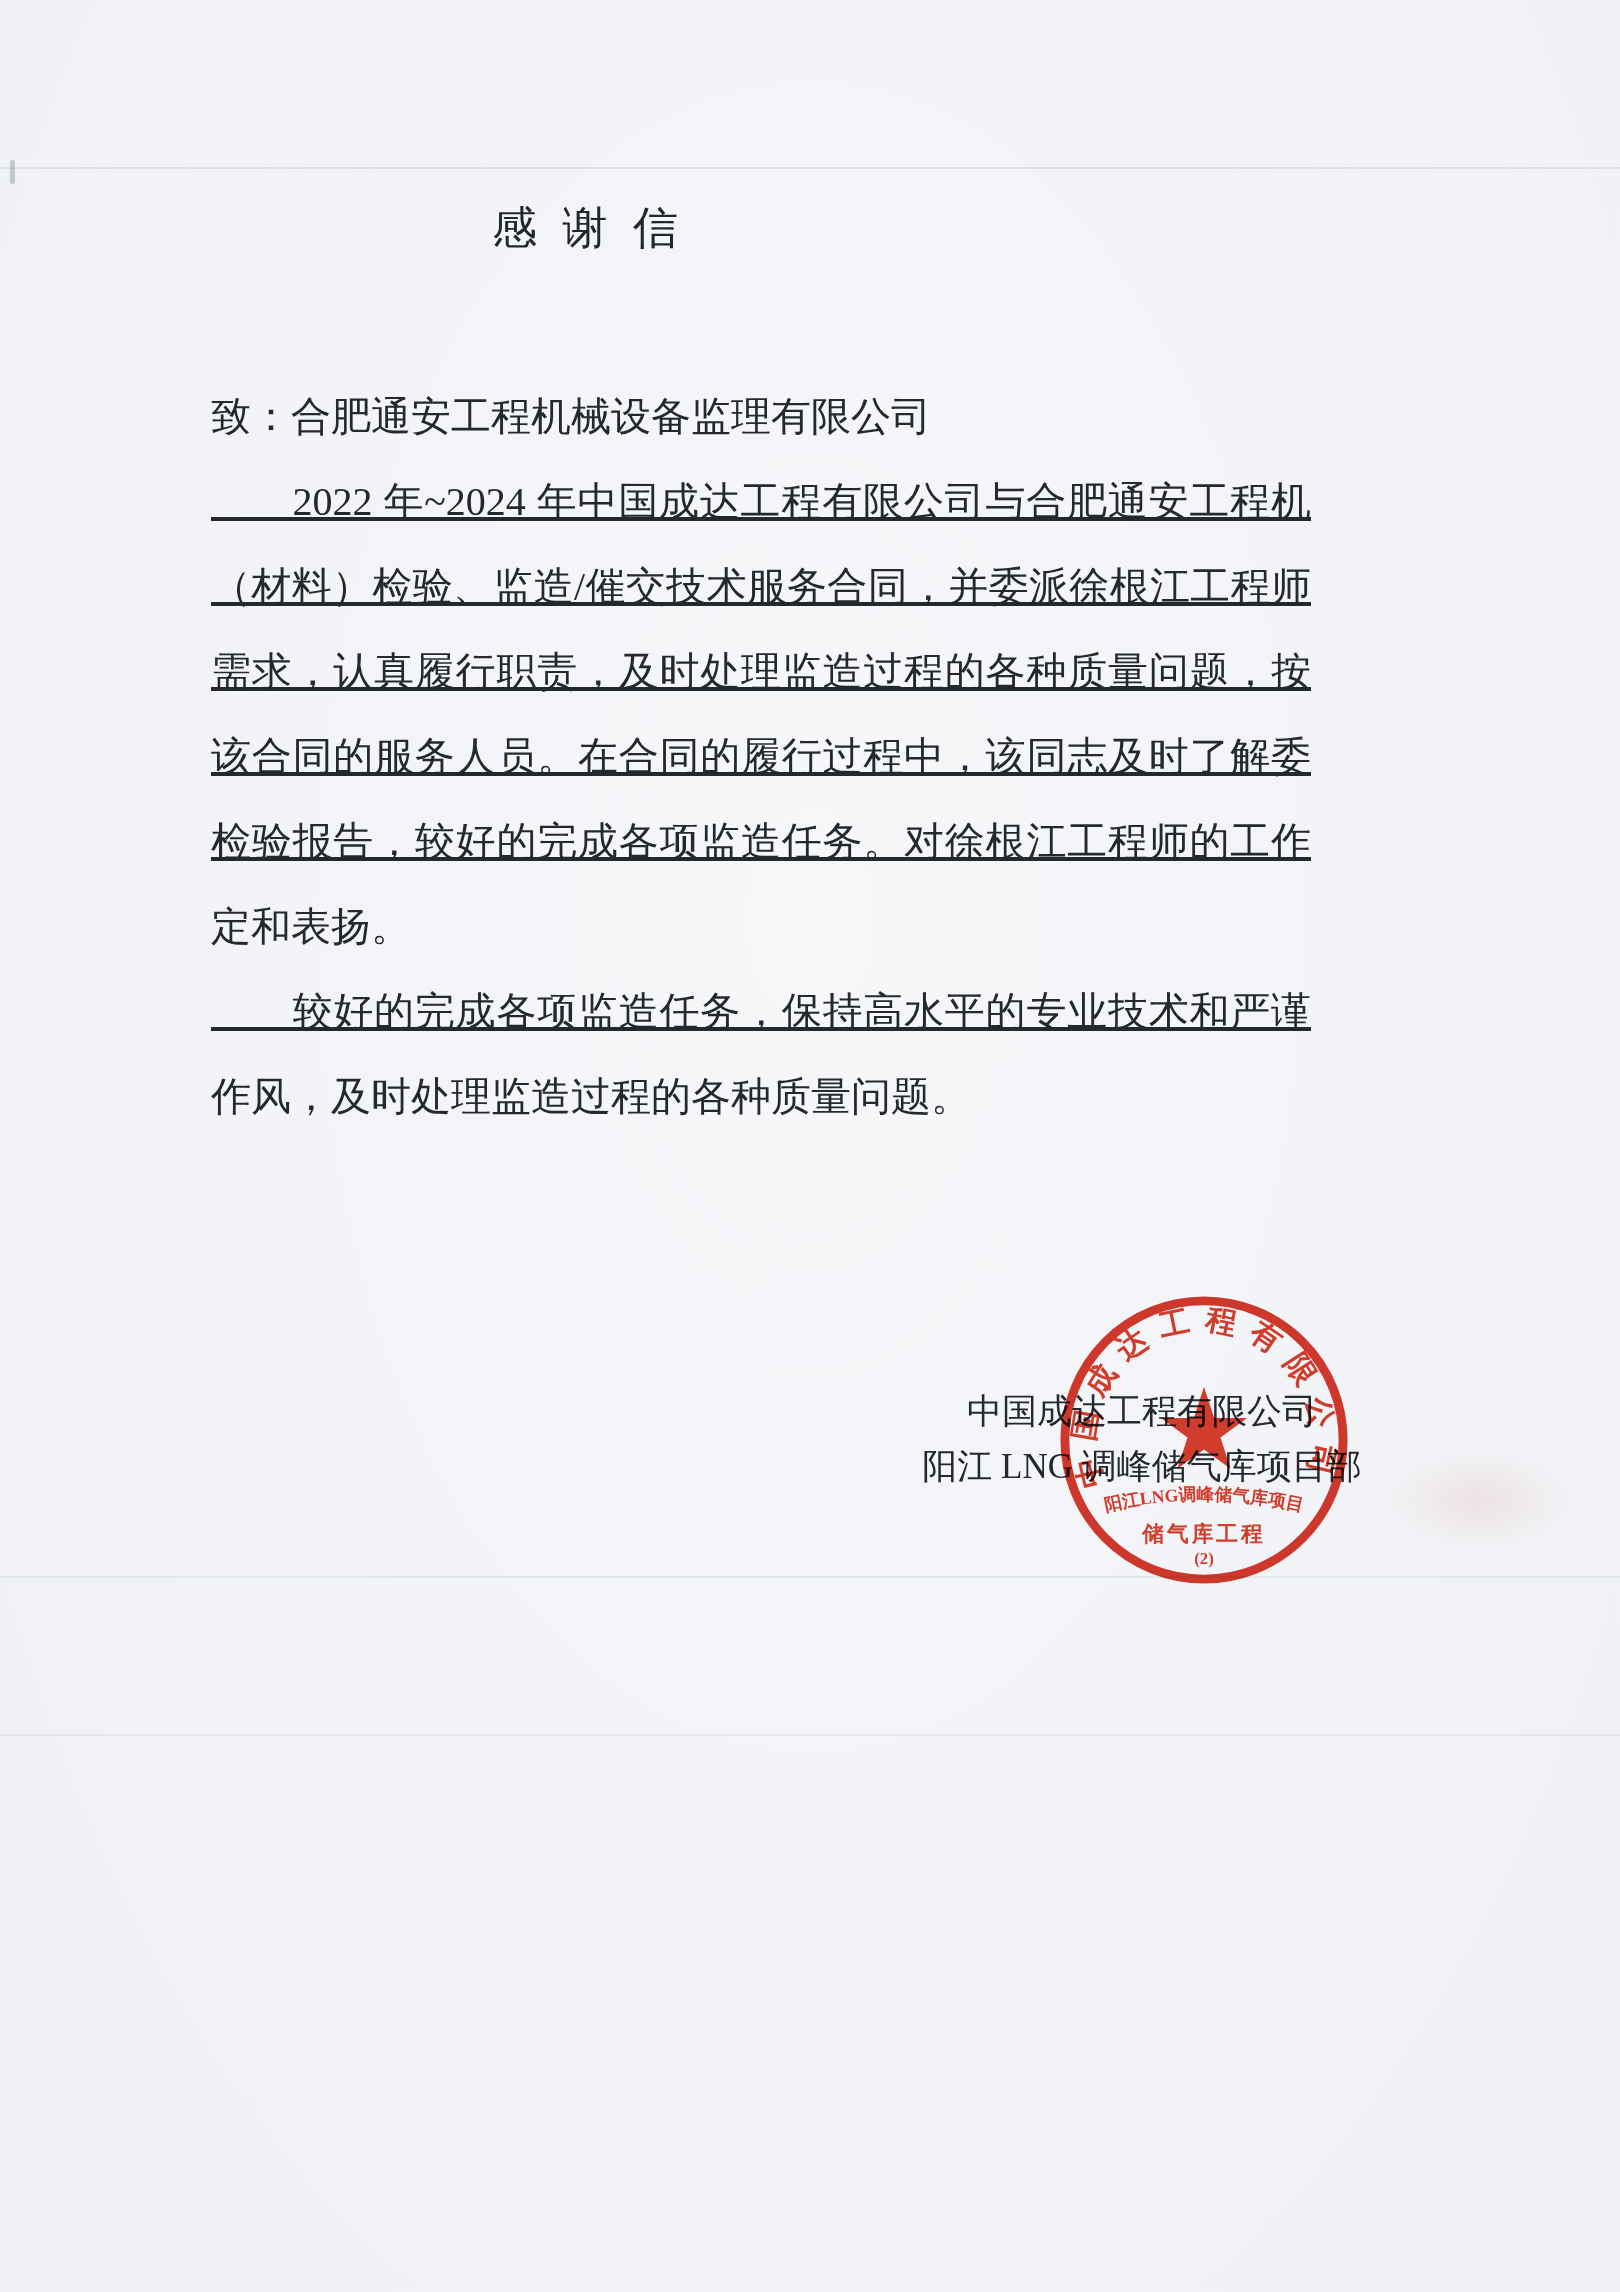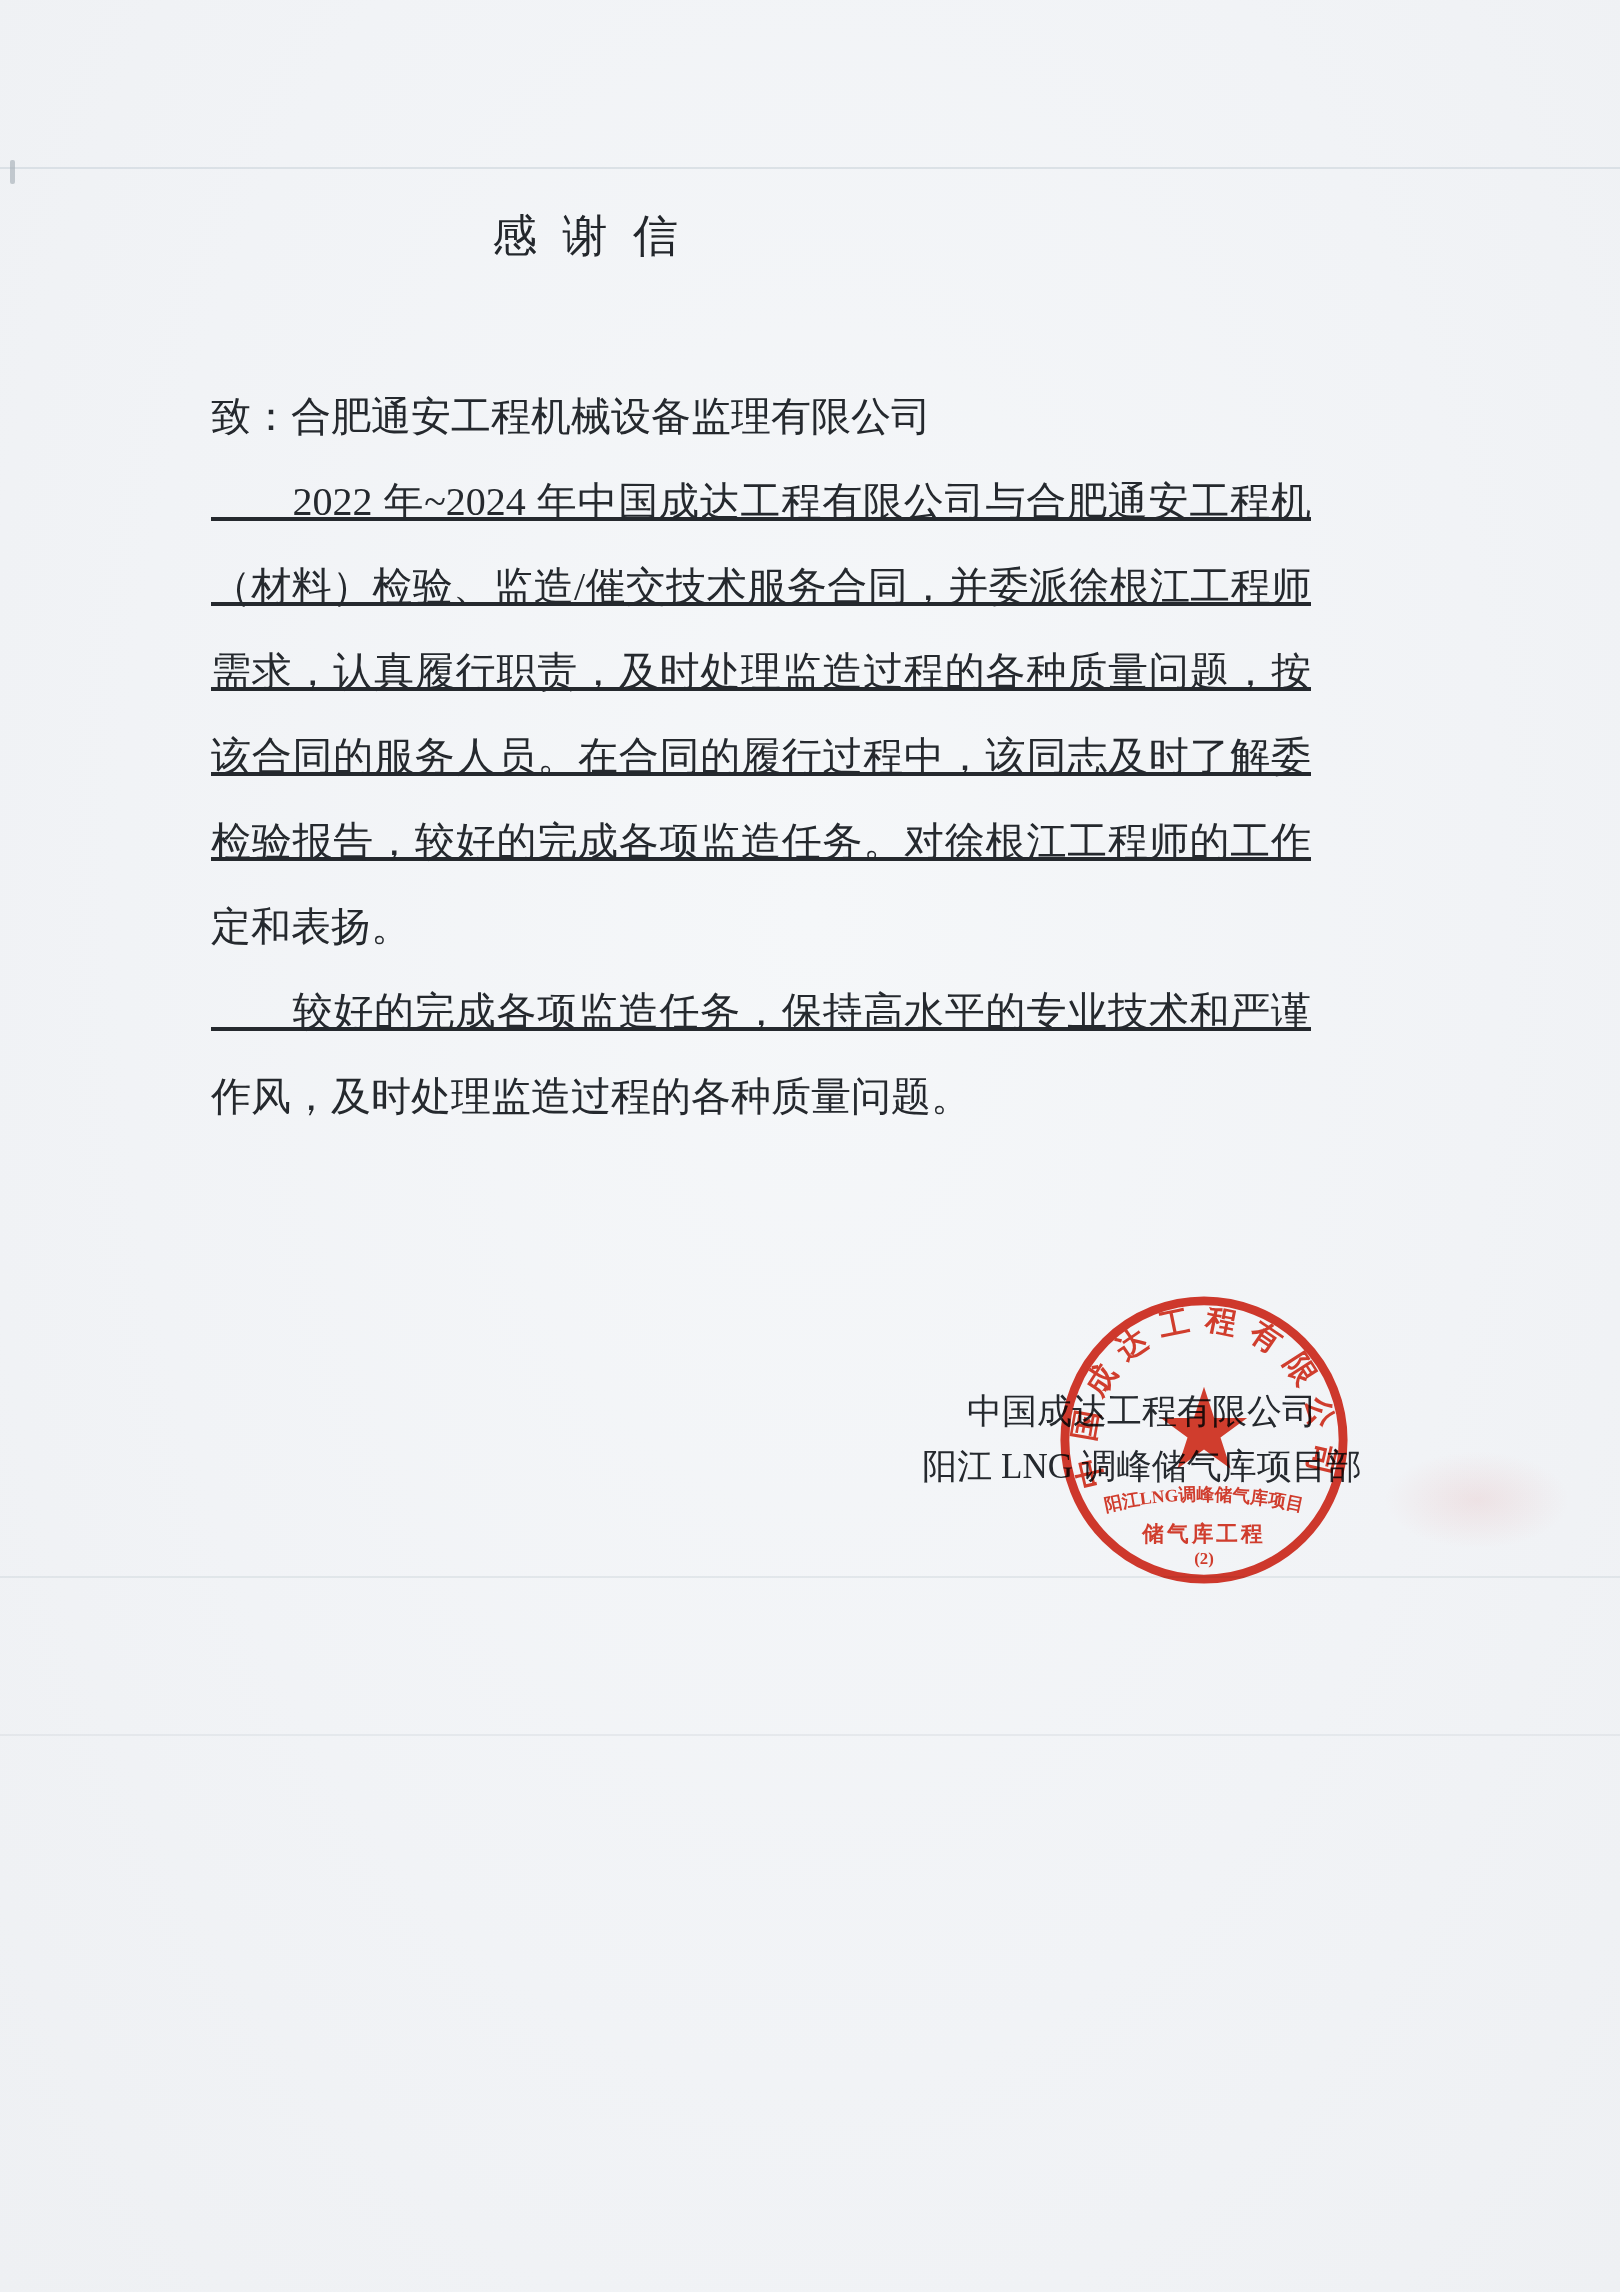--- a/index.html
+++ b/index.html
@@ -13,21 +13,21 @@
     color:#25292e;
   }
   .scanline{position:absolute;left:0;width:100%;height:2px;pointer-events:none;}
   .sl1{top:167px;background:rgba(201,209,216,0.55);}
   .sl2{top:1576px;background:rgba(201,209,216,0.40);}
   .sl3{top:1734px;background:rgba(201,209,216,0.32);}
   .edge-mark{position:absolute;left:9.8px;top:160px;width:4.9px;height:23.5px;background:#a8b1b9;opacity:.65;border-radius:2px;}
   .pink-noise{position:absolute;left:1384px;top:1451px;width:186px;height:98px;
     background:radial-gradient(ellipse at 50% 50%, rgba(224,158,158,0.20), rgba(224,158,158,0) 70%);}
   .title{
-    position:absolute;top:206px;left:492px;
+    position:absolute;top:198px;left:492px;
     font-size:45px;letter-spacing:25.5px;white-space:nowrap;
     color:#23272c;font-weight:500;
   }
   .body-block{
     position:absolute;left:211px;top:374px;width:1100px;
     font-size:40px;color:#25292e;
   }
   .bline{height:85px;line-height:85px;overflow:hidden;}
   .bline.just{text-align:justify;text-align-last:justify;text-decoration:underline;}
   .signature{

